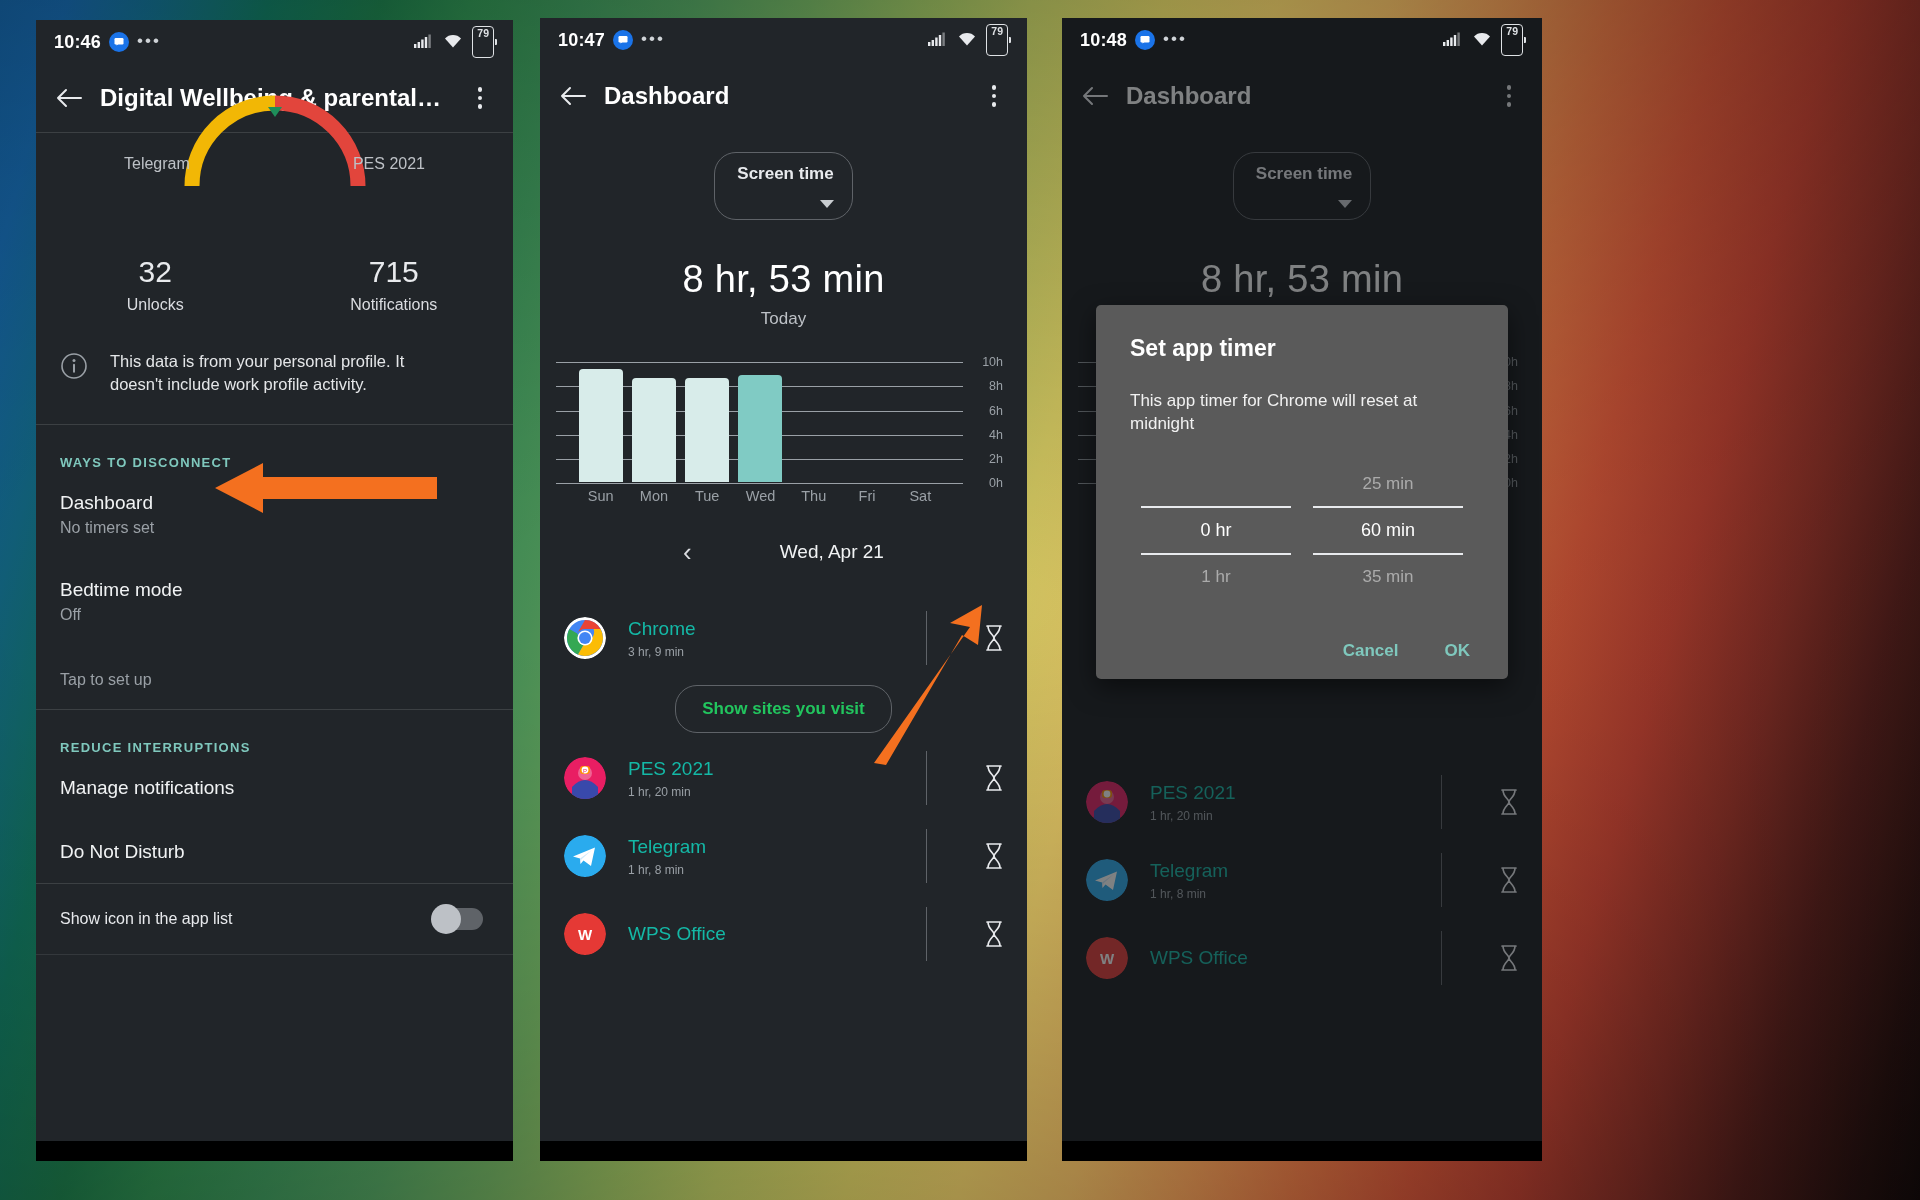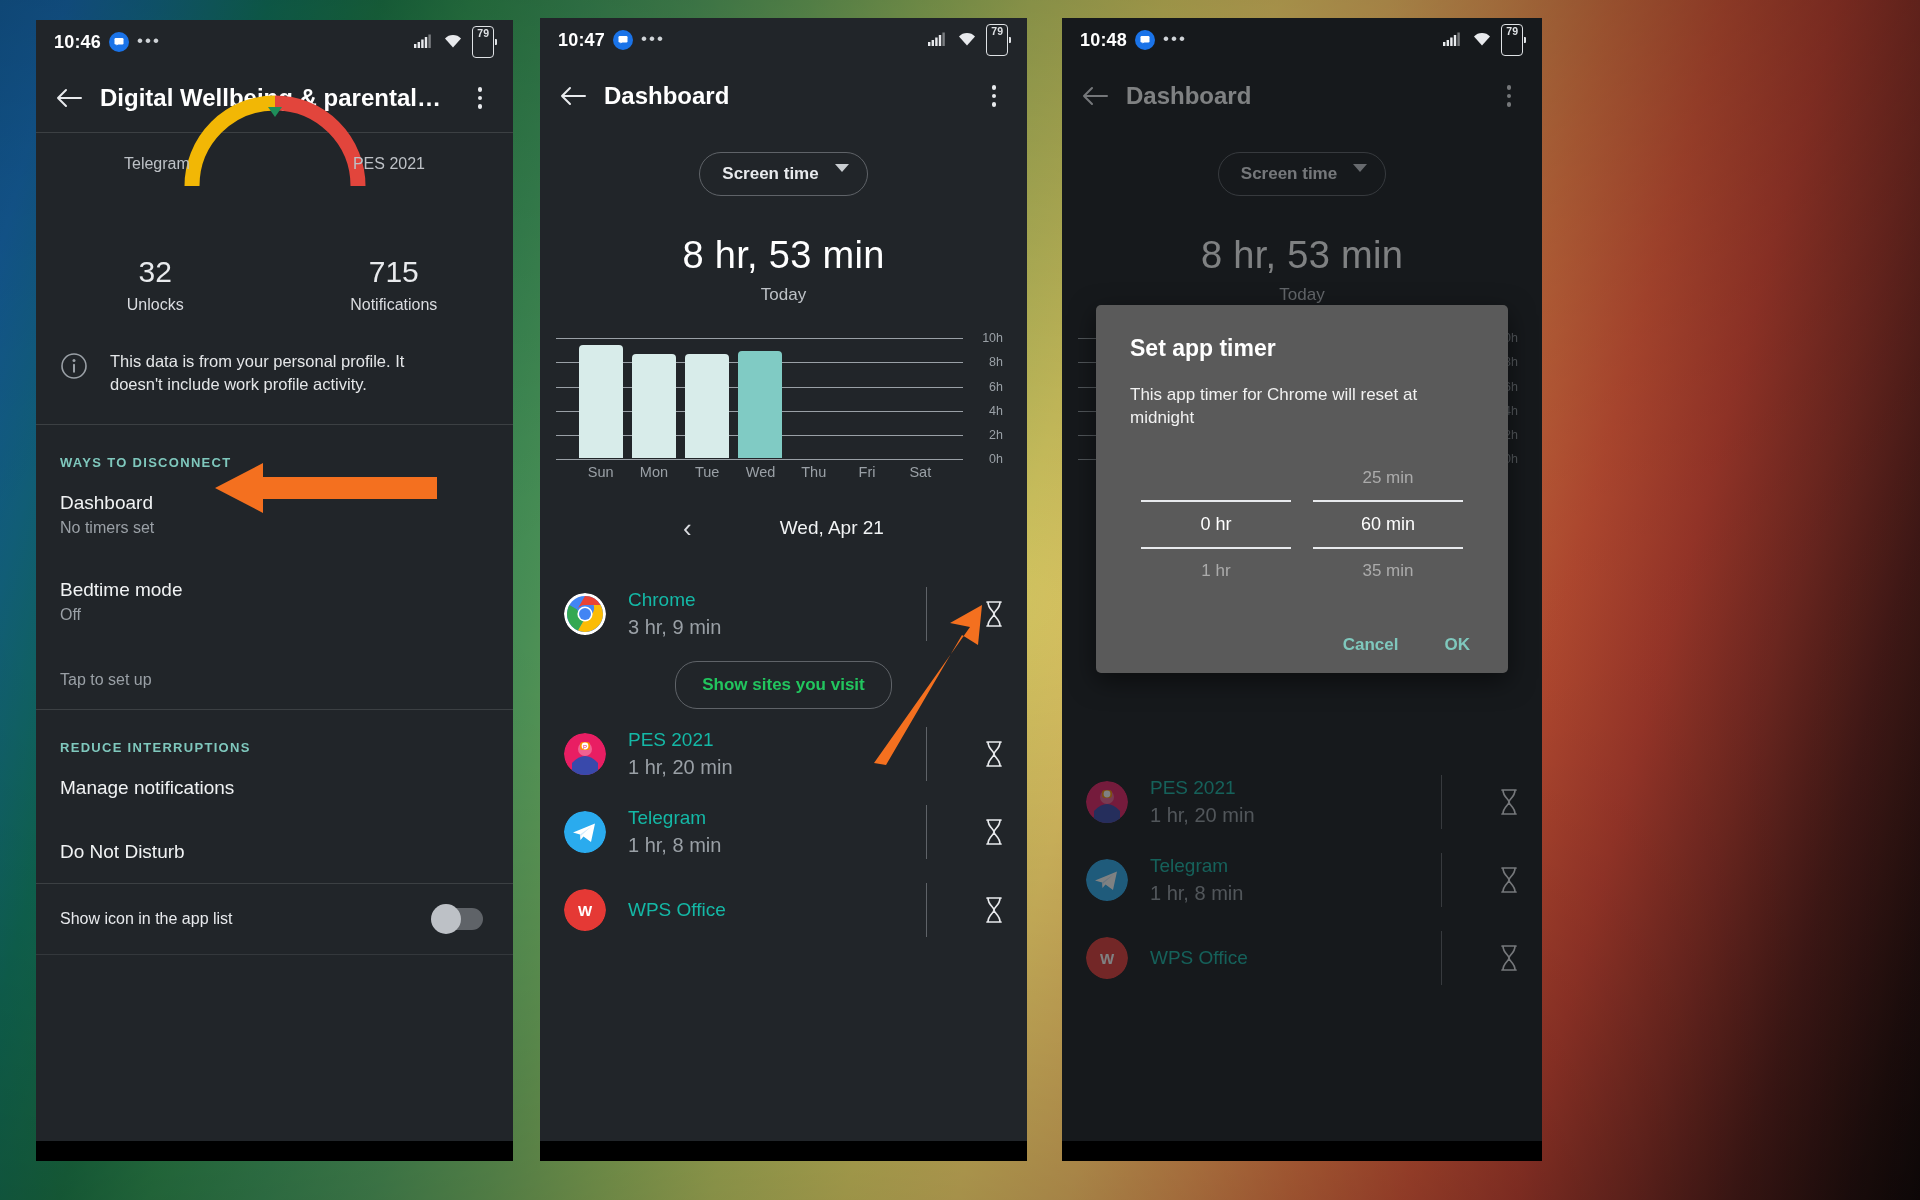--- a/index.html
+++ b/index.html
@@ -105,23 +105,23 @@
   .row .t { font-size:19px; color:#f1f3f4; }
   .row .s { font-size:16px; color:#9aa0a6; margin-top:5px; }
   .rowToggle { display:flex; align-items:center; justify-content:space-between; padding:24px 30px 24px 24px; }
   .toggle { width:50px; height:22px; border-radius:11px; background:#5f6368; position:relative; }
   .toggle i { position:absolute; left:-2px; top:-4px; width:30px; height:30px; border-radius:50%;
     background:#bdc1c6; display:block; }
 
   
   .chipwrap { display:flex; justify-content:center; margin-top:22px; }
   .chip {
-    display:flex; align-items:flex-start; gap:16px;
+    display:flex; align-items:flex-end; gap:16px;
     border:1px solid #5f6368; border-radius:22px;
-    padding:11px 18px 11px 22px; font-size:17px; font-weight:700; color:#e8eaed;
+    padding:11px 18px 11px 22px; font-size:17px; font-weight:700; color:#e8eaed;flex-direction:column;
   }
   .caret { width:0;height:0;border-left:7px solid transparent;border-right:7px solid transparent;
            border-top:8px solid #c9cdd1; }
   .bigtime { text-align:center; font-size:38px; color:#fff; margin-top:38px; font-weight:400; letter-spacing:.3px;}
   .today { text-align:center; font-size:17px; color:#bdc1c6; margin-top:8px; }
 
   .chart { position:relative; height:128px; margin:26px 24px 0 16px; }
   .gridline { position:absolute; left:0; right:40px; height:1px; background:#9aa0a6; }
   .ylab { position:absolute; right:0; font-size:12.5px; color:#9aa0a6; transform:translateY(-50%); }
   .bars { position:absolute; left:18px; right:56px; bottom:1px; top:0; display:flex; }
@@ -132,36 +132,36 @@
 
   .datenav { display:flex; align-items:center; justify-content:center; gap:88px; margin-top:56px; }
   .datenav .chev { font-size:26px; color:#dadce0; line-height:1; }
   .datenav .dt { font-size:19px; color:#f1f3f4; }
 
   .applist { margin-top:34px; }
   .approw { display:flex; align-items:center; padding:14px 16px 14px 24px; gap:22px; height:78px;}
   .appicon { width:42px; height:42px; border-radius:50%; flex:0 0 auto; position:relative; overflow:hidden; }
   .appmeta { flex:1; }
   .appmeta .n { font-size:19px; color:#14b8a6; }
-  .appmeta .d { font-size:20px; color:#9aa0a6; margin-top:5px; }
+  .appmeta .d { font-size:12px; color:#9aa0a6; margin-top:5px; }
   .vsep { width:1px; height:54px; background:#5f6368; margin-right:28px;}
   .hourglass { width:34px; display:flex; justify-content:center; }
 
   .showsites { display:flex; justify-content:center; margin:8px 0 6px; }
   .showsites .btn {
     border:1px solid #5f6368; border-radius:22px; padding:13px 26px;
     font-size:17px; font-weight:700; color:#22c55e;
   }
   .dialog {
     position:absolute; left:34px; top:287px; width:412px;
     background:#5a5a5a; border-radius:5px; padding:30px 34px 18px 34px;
     box-shadow:0 8px 26px rgba(0,0,0,.5);
   }
   .dlg-title { font-size:23px; font-weight:700; color:#fff; }
-  .dlg-msg { font-size:17px; color:#f1f1f1; margin-top:22px; line-height:1.35; }
+  .dlg-msg { font-size:17px; color:#f1f1f1; margin-top:28px; line-height:1.35; }
   .picker { margin-top:26px; }
   .pickrow { display:flex; gap:22px; justify-content:center; }
   .pcol { width:150px; text-align:center; }
   .pval { font-size:17px; padding:12px 0; }
   .pval.dim { color:#c6c6c6; opacity:.75; }
   .pval.sel { color:#fff; font-size:18px; }
   .pline { height:2px; background:#e8eaed; }
   .dlg-actions { display:flex; justify-content:flex-end; gap:46px; margin-top:42px; padding-right:4px;}
   .dlg-actions div { font-size:17px; font-weight:700; color:#7fc8bd; }
 

